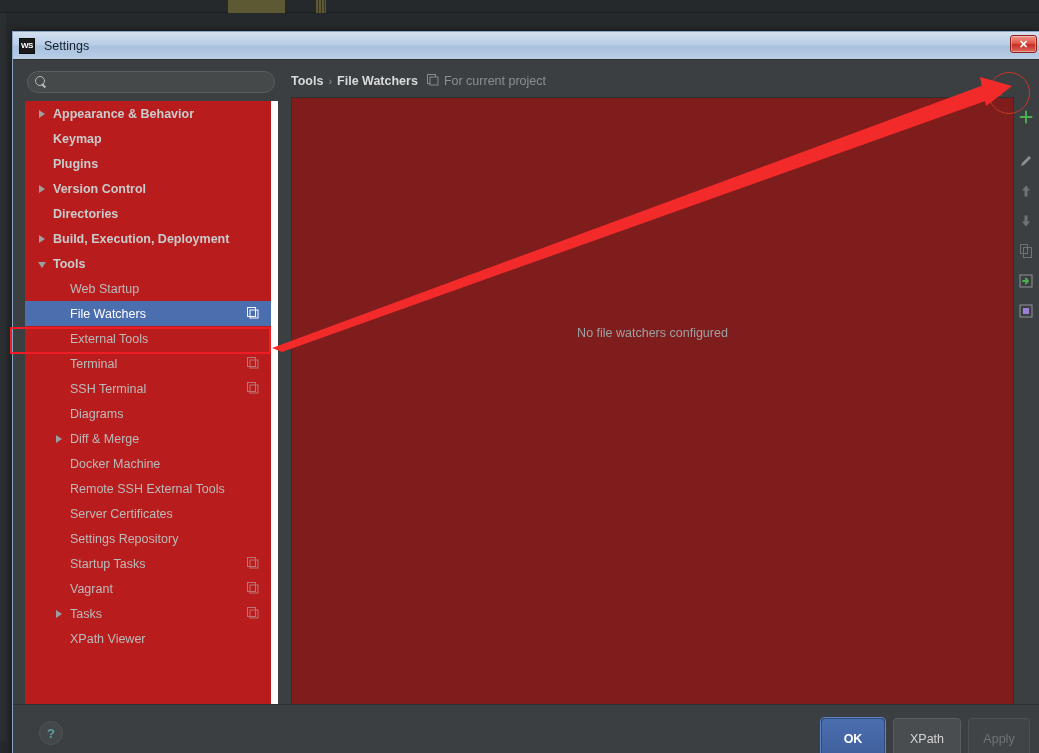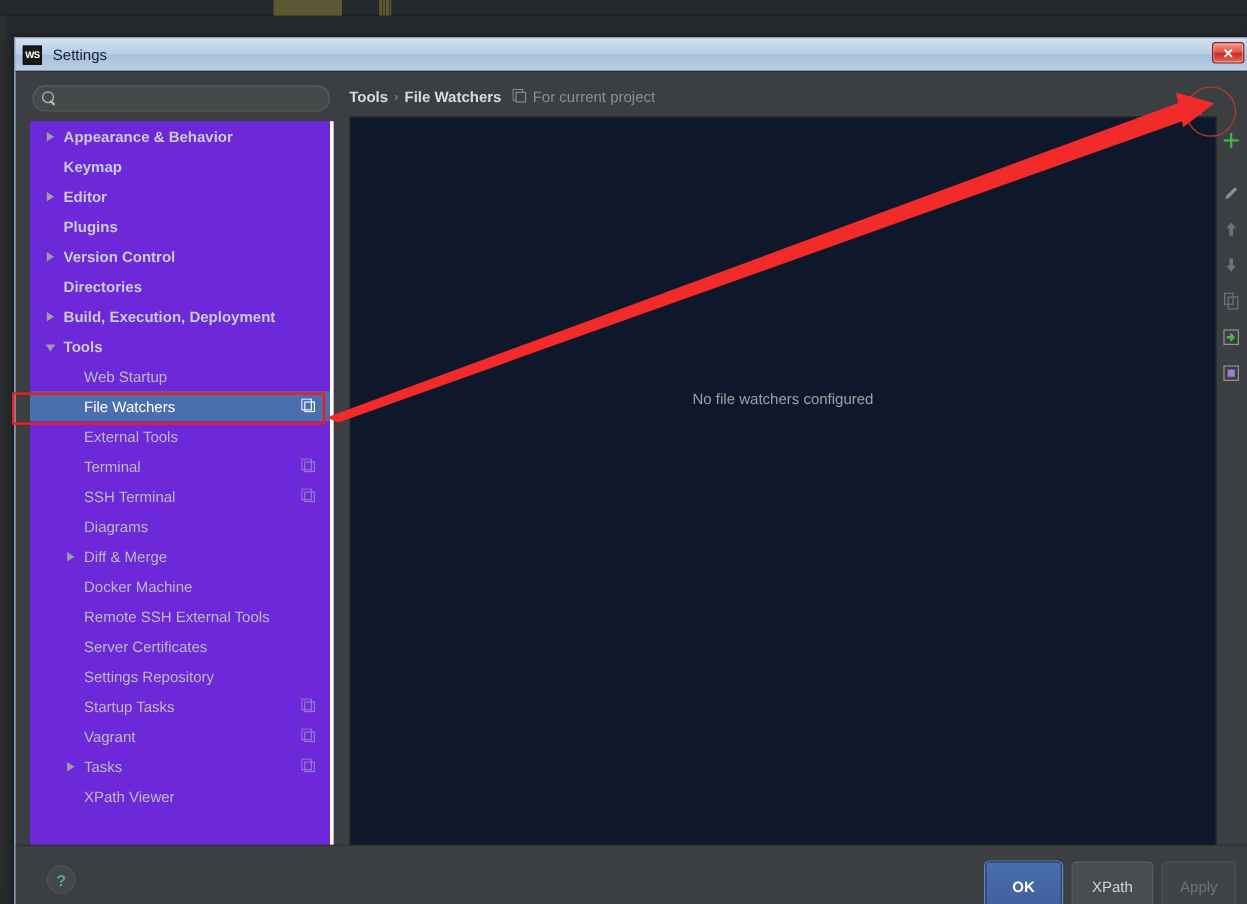--- a/index.html
+++ b/index.html
@@ -118,22 +118,22 @@
   #search-input {
     flex: 1; background: transparent; border: none; outline: none;
     color: #bbbbbb; font-size: 12px; padding: 0 8px;
     font-family: "Liberation Sans", sans-serif;
   }
 
   
   #sidebar {
     position: absolute; left: 12px; top: 41px;
     width: 253px; height: 645px;
-    background: #6d28d9;
-    border-right: 3px solid #ffffff;
+    background: #b91c1c;
+    border-right: 7px solid #ffffff;
     overflow: hidden;
   }
   .tree-row {
     position: relative;
     height: 25px;
     display: flex; align-items: center;
     color: #bbbbbb;
     font-size: 12.5px;
     cursor: default;
     white-space: nowrap;
@@ -180,21 +180,21 @@
     height: 20px;
   }
   .crumb { color: #d8dadb; font-weight: bold; }
   .crumb-sep { color: #8f9496; margin: 0 5px; font-size: 11px; }
   #scope-icon { margin-left: 9px; margin-right: 5px; opacity: .6; }
   #scope-text { color: #8a8f91; font-size: 12.5px; }
 
   #watchers-area {
     position: absolute; left: 12px; top: 37px;
     width: 723px; height: 610px;
-    background: #0f172a;
+    background: #7f1d1d;
     border: 1px solid #2e3133;
   }
   #empty-state {
     position: absolute; left: 0; right: 0; top: 228px;
     text-align: center;
     color: #9da1a3;
     font-size: 12.5px;
   }
 
   
@@ -306,24 +306,20 @@
       </div>
     </div>
 
     <div id="sidebar">
         <div class="tree-row lvl0">
           <span class="twisty collapsed"></span>
           <span>Appearance &amp; Behavior</span>
         </div>
         <div class="tree-row lvl0">
           <span>Keymap</span>
-        </div>
-        <div class="tree-row lvl0">
-          <span class="twisty collapsed"></span>
-          <span>Editor</span>
         </div>
         <div class="tree-row lvl0">
           <span>Plugins</span>
         </div>
         <div class="tree-row lvl0">
           <span class="twisty collapsed"></span>
           <span>Version Control</span>
         </div>
         <div class="tree-row lvl0">
           <span>Directories</span>

